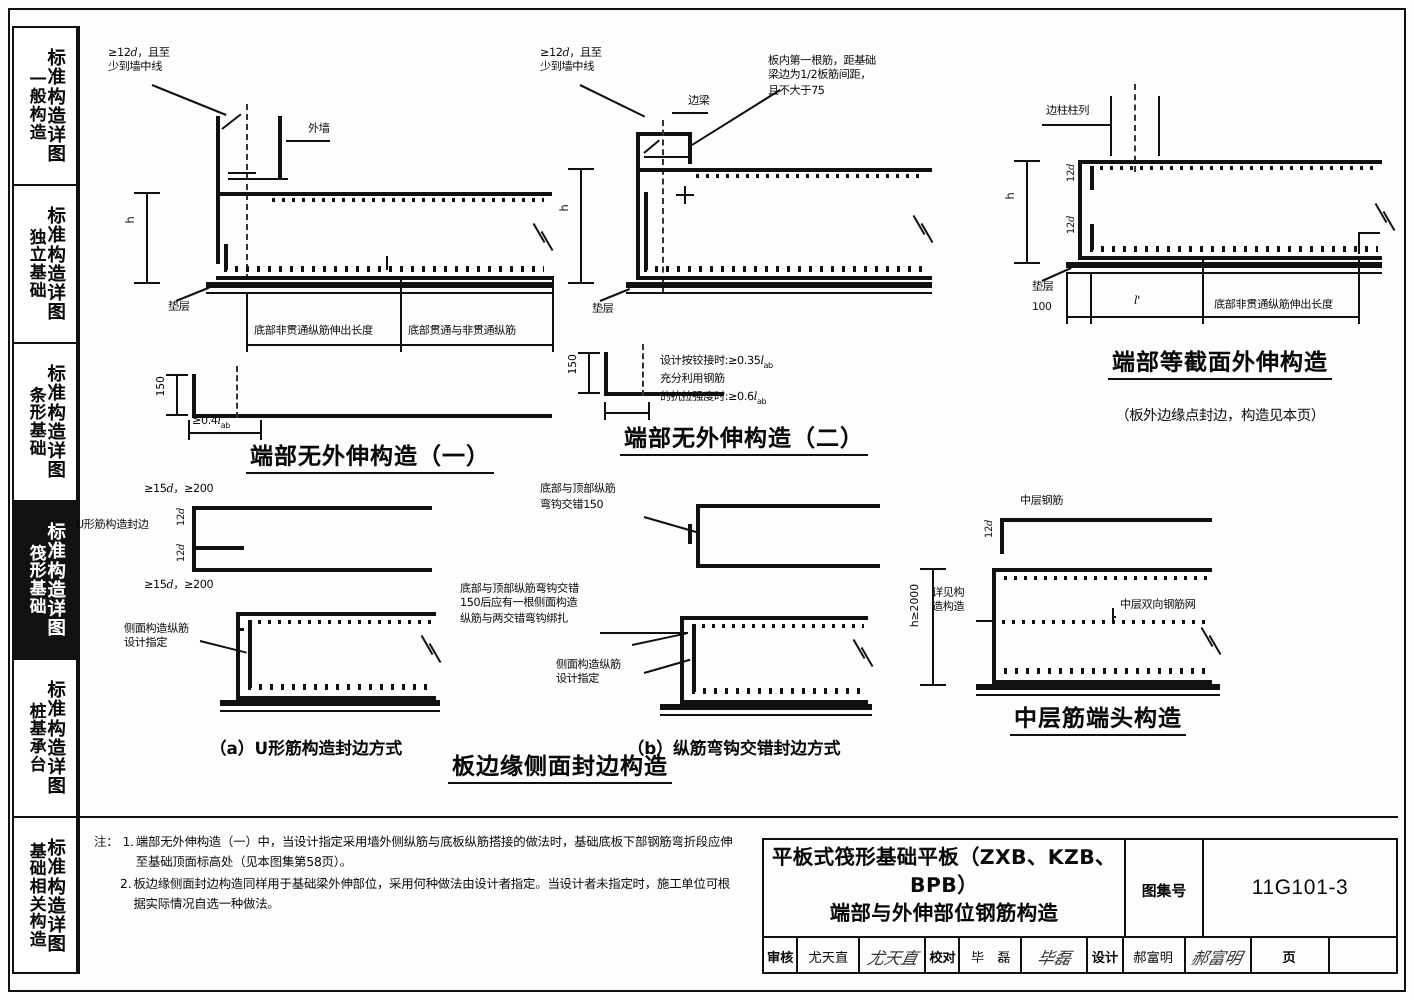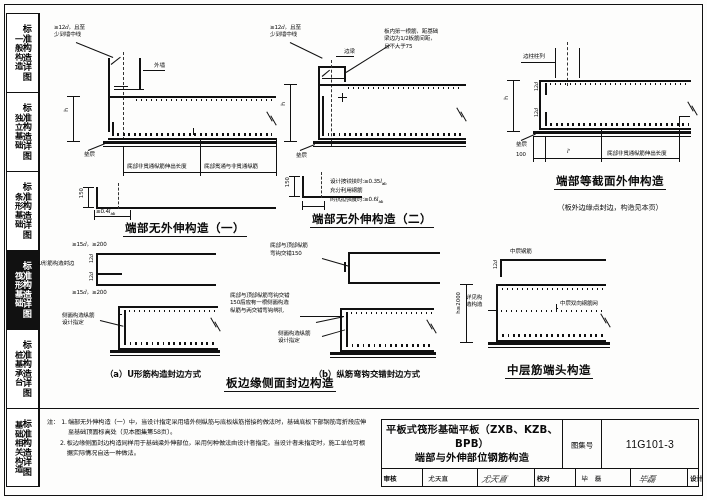--- a/index.html
+++ b/index.html
@@ -62,25 +62,25 @@
 
   
   .titleblock{position:absolute;left:381px;top:419px;width:318px;height:68px;
               border:1.4px solid #111;box-sizing:border-box;
               display:flex;flex-direction:column;}
   .tb-top{display:flex;flex:1 1 auto;border-bottom:1.2px solid #111;}
   .tb-name{flex:1 1 auto;display:flex;align-items:center;justify-content:center;
            text-align:center;font-size:10.2px;font-weight:700;line-height:1.35;
            padding:0 3px;letter-spacing:.2px;}
   .tb-numlbl{flex:0 0 38px;border-left:1.2px solid #111;display:flex;
-             align-items:center;justify-content:center;font-size:7.4px;font-weight:400;}
+             align-items:center;justify-content:center;font-size:7.4px;font-weight:700;}
   .tb-num{flex:0 0 96px;border-left:1.2px solid #111;display:flex;
           align-items:center;justify-content:center;font-size:10.5px;
           font-family:Liberation Sans, sans-serif;letter-spacing:.3px;}
-  .tb-bot{flex:0 0 17px;display:flex;gap:24px;}
+  .tb-bot{flex:0 0 17px;display:flex;}
   .tb-bot .cell{display:flex;align-items:center;justify-content:center;
                 border-left:1.2px solid #111;font-size:6.6px;white-space:nowrap;}
   .tb-bot .cell:first-child{border-left:none;}
   .tb-bot .lbl{flex:0 0 auto;padding:0 1.5px;font-weight:700;}
   .sig{font-family:"DejaVu Serif","Liberation Serif",serif;font-style:italic;
        font-size:8.4px;transform:skewX(-12deg);opacity:.82;padding:0 2px;}
   .tb-bot .pg-lbl{flex:0 0 38px;font-weight:700;}
   .tb-bot .pg-num{flex:0 0 96px;font-size:9px;
        font-family:"DejaVu Sans Mono","Liberation Mono",monospace;}
 </style>
@@ -396,21 +396,21 @@
     <div class="ln h1" style="left:36px;top:78px;width:10px;"></div>
 
     <div class="ln h1" style="left:146px;top:86px;width:11px;transform:rotate(60deg);"></div>
     <div class="ln h1" style="left:150px;top:90px;width:11px;transform:rotate(60deg);"></div>
 
     <div class="ln v1" style="left:14px;top:52px;height:58px;"></div>
     <div class="ln h1" style="left:8px;top:52px;width:13px;"></div>
     <div class="ln h1" style="left:8px;top:110px;width:13px;"></div>
     <div class="dimv" style="left:3px;top:60px;font-size:5.4px;">h≥2000</div>
 
-    <div class="cap" style="left:22px;top:127px;width:150px;">
+    <div class="cap" style="left:22px;top:116px;width:150px;">
       <span class="c1">中层筋端头构造</span>
     </div>
   </div>
 
   <div class="ln h1" style="left:40px;top:408px;width:659px;"></div>
 
   <div class="notes-block" style="left:47px;top:417px;width:320px;">
     <div class="nrow" style="margin-bottom:2px;">
       <span class="nlbl">注：</span>
       <span class="nnum">1.</span>

